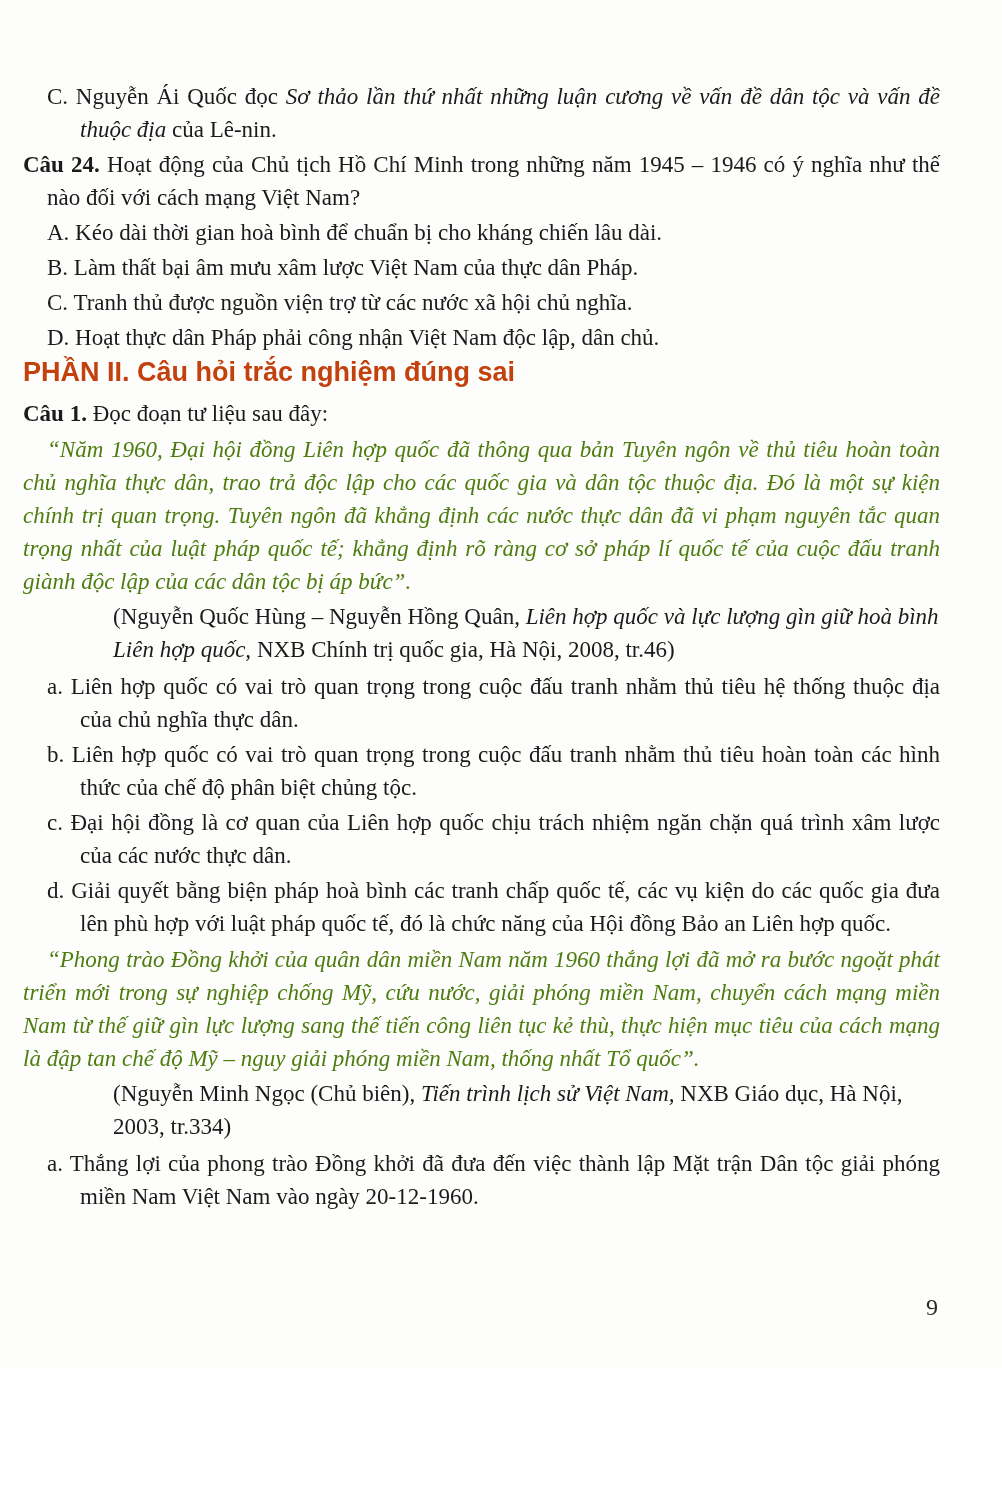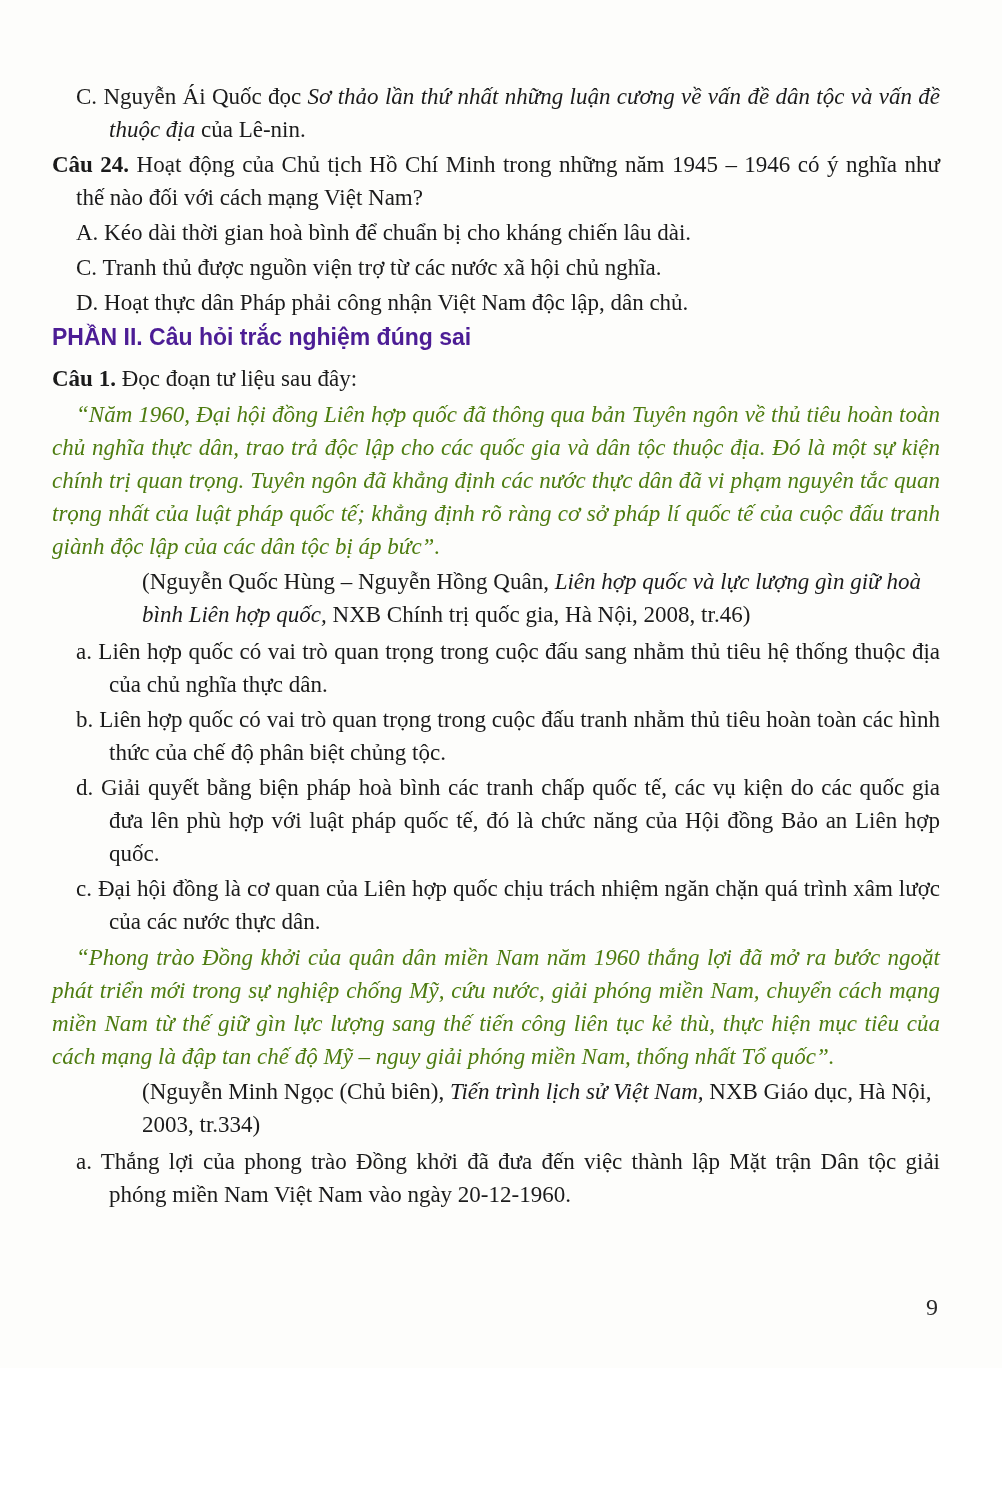--- a/index.html
+++ b/index.html
@@ -7,42 +7,42 @@
   .page {
     position:relative;
     width:1002px;
     height:1368px;
     margin:0 auto;
     background:#fdfdfb;
     font-family:"Liberation Serif","DejaVu Serif",serif;
     font-size:23px;
     line-height:33px;
     color:#1b1b1b;
-    padding:78px 62px 0 52px;
+    padding:78px 62px 0 23px;
     overflow:hidden;
   }
   .opt, .item {
     margin:2px 0 2px 24px;
     padding-left:33px;
     text-indent:-33px;
     text-align:justify;
   }
   .question {
     margin:0 0 2px 0;
     padding-left:24px;
     text-indent:-24px;
     text-align:justify;
   }
   .q-label { font-weight:bold; }
   .heading {
     margin:0 0 8px 0;
     font-family:"Liberation Sans","DejaVu Sans",sans-serif;
-    font-size:23px;
+    font-size:27px;
     font-weight:700;
-    color:#4c1d95;
+    color:#c2410c;
   }
   .quote {
     font-style:italic;
     text-align:justify;
     text-indent:24px;
     margin:3px 0 2px 0;
     color:#4d7c0f;
   }
   .citation {
     text-align:left;
@@ -62,35 +62,36 @@
 <body>
 
 <div class="page">
 
   <p class="opt"><span>C. Nguyễn Ái Quốc đọc </span><span class="book-title">Sơ thảo lần thứ nhất những luận cương về vấn đề dân tộc và vấn đề thuộc địa</span><span> của Lê-nin.</span></p>
 
 
   <p class="question"><span class="q-label">Câu 24.</span><span> Hoạt động của Chủ tịch Hồ Chí Minh trong những năm 1945 – 1946 có ý nghĩa như thế nào đối với cách mạng Việt Nam?</span></p>
 
   <p class="opt">A. Kéo dài thời gian hoà bình để chuẩn bị cho kháng chiến lâu dài.</p>
+  <p class="opt">B. Làm thất bại âm mưu xâm lược Việt Nam của thực dân Pháp.</p>
   <p class="opt">C. Tranh thủ được nguồn viện trợ từ các nước xã hội chủ nghĩa.</p>
   <p class="opt">D. Hoạt thực dân Pháp phải công nhận Việt Nam độc lập, dân chủ.</p>
 
   <p class="heading">PHẦN II. Câu hỏi trắc nghiệm đúng sai</p>
 
   <p class="question"><span class="q-label">Câu 1.</span><span> Đọc đoạn tư liệu sau đây:</span></p>
 
   <p class="quote">“Năm 1960, Đại hội đồng Liên hợp quốc đã thông qua bản Tuyên ngôn về thủ tiêu hoàn toàn chủ nghĩa thực dân, trao trả độc lập cho các quốc gia và dân tộc thuộc địa. Đó là một sự kiện chính trị quan trọng. Tuyên ngôn đã khẳng định các nước thực dân đã vi phạm nguyên tắc quan trọng nhất của luật pháp quốc tế; khẳng định rõ ràng cơ sở pháp lí quốc tế của cuộc đấu tranh giành độc lập của các dân tộc bị áp bức”.</p>
 
   <p class="citation"><span>(Nguyễn Quốc Hùng – Nguyễn Hồng Quân, </span><span class="book-title">Liên hợp quốc và lực lượng gìn giữ hoà bình Liên hợp quốc,</span><span> NXB Chính trị quốc gia, Hà Nội, 2008, tr.46)</span></p>
 
-  <p class="item">a. Liên hợp quốc có vai trò quan trọng trong cuộc đấu sang nhằm thủ tiêu hệ thống thuộc địa của chủ nghĩa thực dân.</p>
+  <p class="item">a. Liên hợp quốc có vai trò quan trọng trong cuộc đấu tranh nhằm thủ tiêu hệ thống thuộc địa của chủ nghĩa thực dân.</p>
   <p class="item">b. Liên hợp quốc có vai trò quan trọng trong cuộc đấu tranh nhằm thủ tiêu hoàn toàn các hình thức của chế độ phân biệt chủng tộc.</p>
+  <p class="item">c. Đại hội đồng là cơ quan của Liên hợp quốc chịu trách nhiệm ngăn chặn quá trình xâm lược của các nước thực dân.</p>
   <p class="item">d. Giải quyết bằng biện pháp hoà bình các tranh chấp quốc tế, các vụ kiện do các quốc gia đưa lên phù hợp với luật pháp quốc tế, đó là chức năng của Hội đồng Bảo an Liên hợp quốc.</p>
-  <p class="item">c. Đại hội đồng là cơ quan của Liên hợp quốc chịu trách nhiệm ngăn chặn quá trình xâm lược của các nước thực dân.</p>
 
 
   <p class="quote">“Phong trào Đồng khởi của quân dân miền Nam năm 1960 thắng lợi đã mở ra bước ngoặt phát triển mới trong sự nghiệp chống Mỹ, cứu nước, giải phóng miền Nam, chuyển cách mạng miền Nam từ thế giữ gìn lực lượng sang thế tiến công liên tục kẻ thù, thực hiện mục tiêu của cách mạng là đập tan chế độ Mỹ – nguy giải phóng miền Nam, thống nhất Tổ quốc”.</p>
 
   <p class="citation"><span>(Nguyễn Minh Ngọc (Chủ biên), </span><span class="book-title">Tiến trình lịch sử Việt Nam,</span><span> NXB Giáo dục, Hà Nội, 2003, tr.334)</span></p>
 
   <p class="item">a. Thắng lợi của phong trào Đồng khởi đã đưa đến việc thành lập Mặt trận Dân tộc giải phóng miền Nam Việt Nam vào ngày 20-12-1960.</p>
 
   <div class="pagenum">9</div>
 

